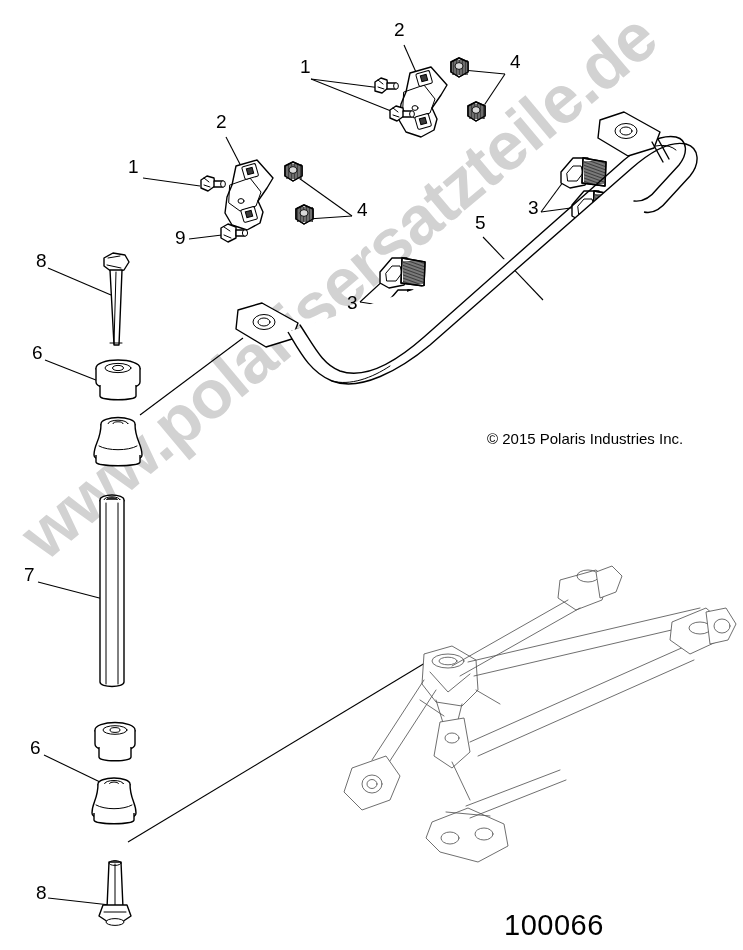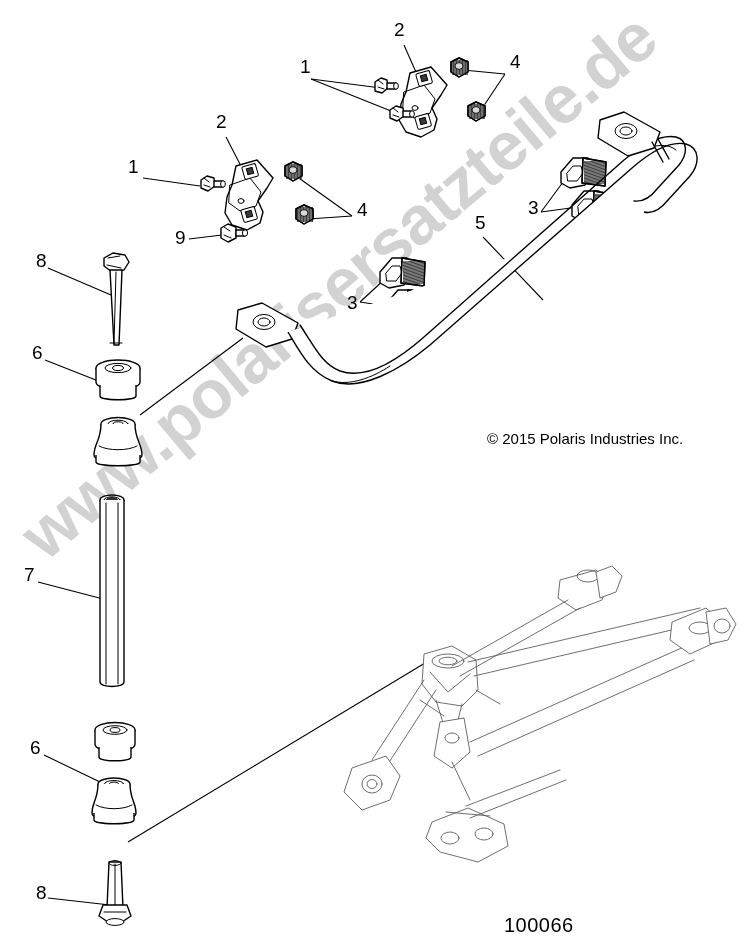--- a/index.html
+++ b/index.html
@@ -39,21 +39,21 @@
     font-family: "Liberation Sans", sans-serif;
     font-size: 15px;
     color: #000000;
     white-space: nowrap;
   }
   #partnumber {
     position: absolute;
     left: 504px;
     top: 925px;
     font-family: "Liberation Sans", sans-serif;
-    font-size: 20px;
+    font-size: 29px;
     color: #000000;
     letter-spacing: 0.5px;
     white-space: nowrap;
     transform: translateY(-50%);
   }
   #watermark {
     position: absolute;
     left: 0; top: 0;
     width: 743px; height: 950px;
     pointer-events: none;

